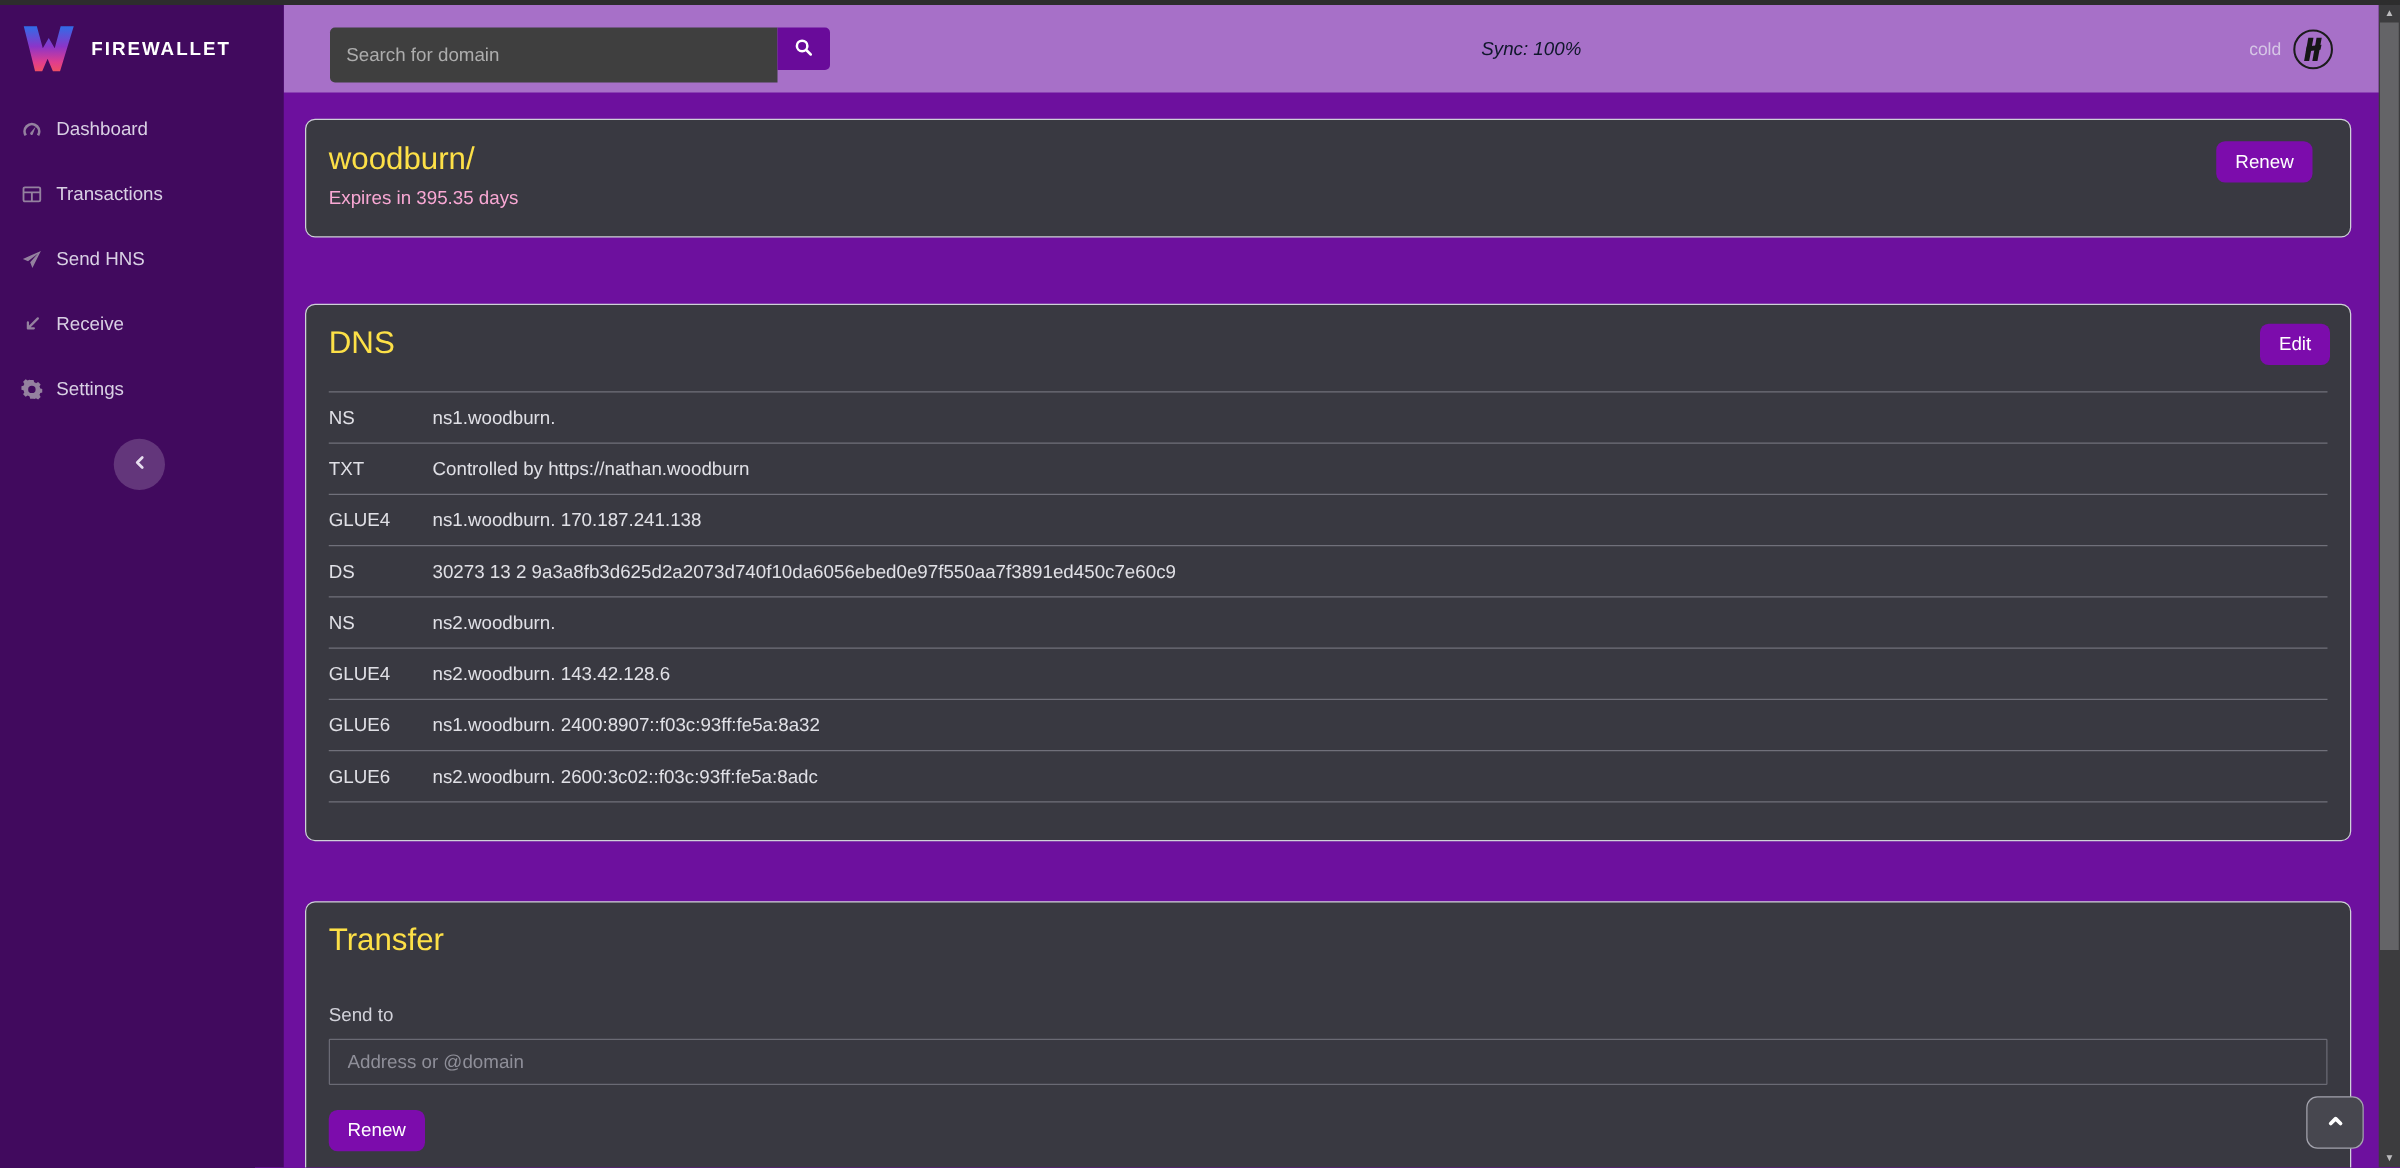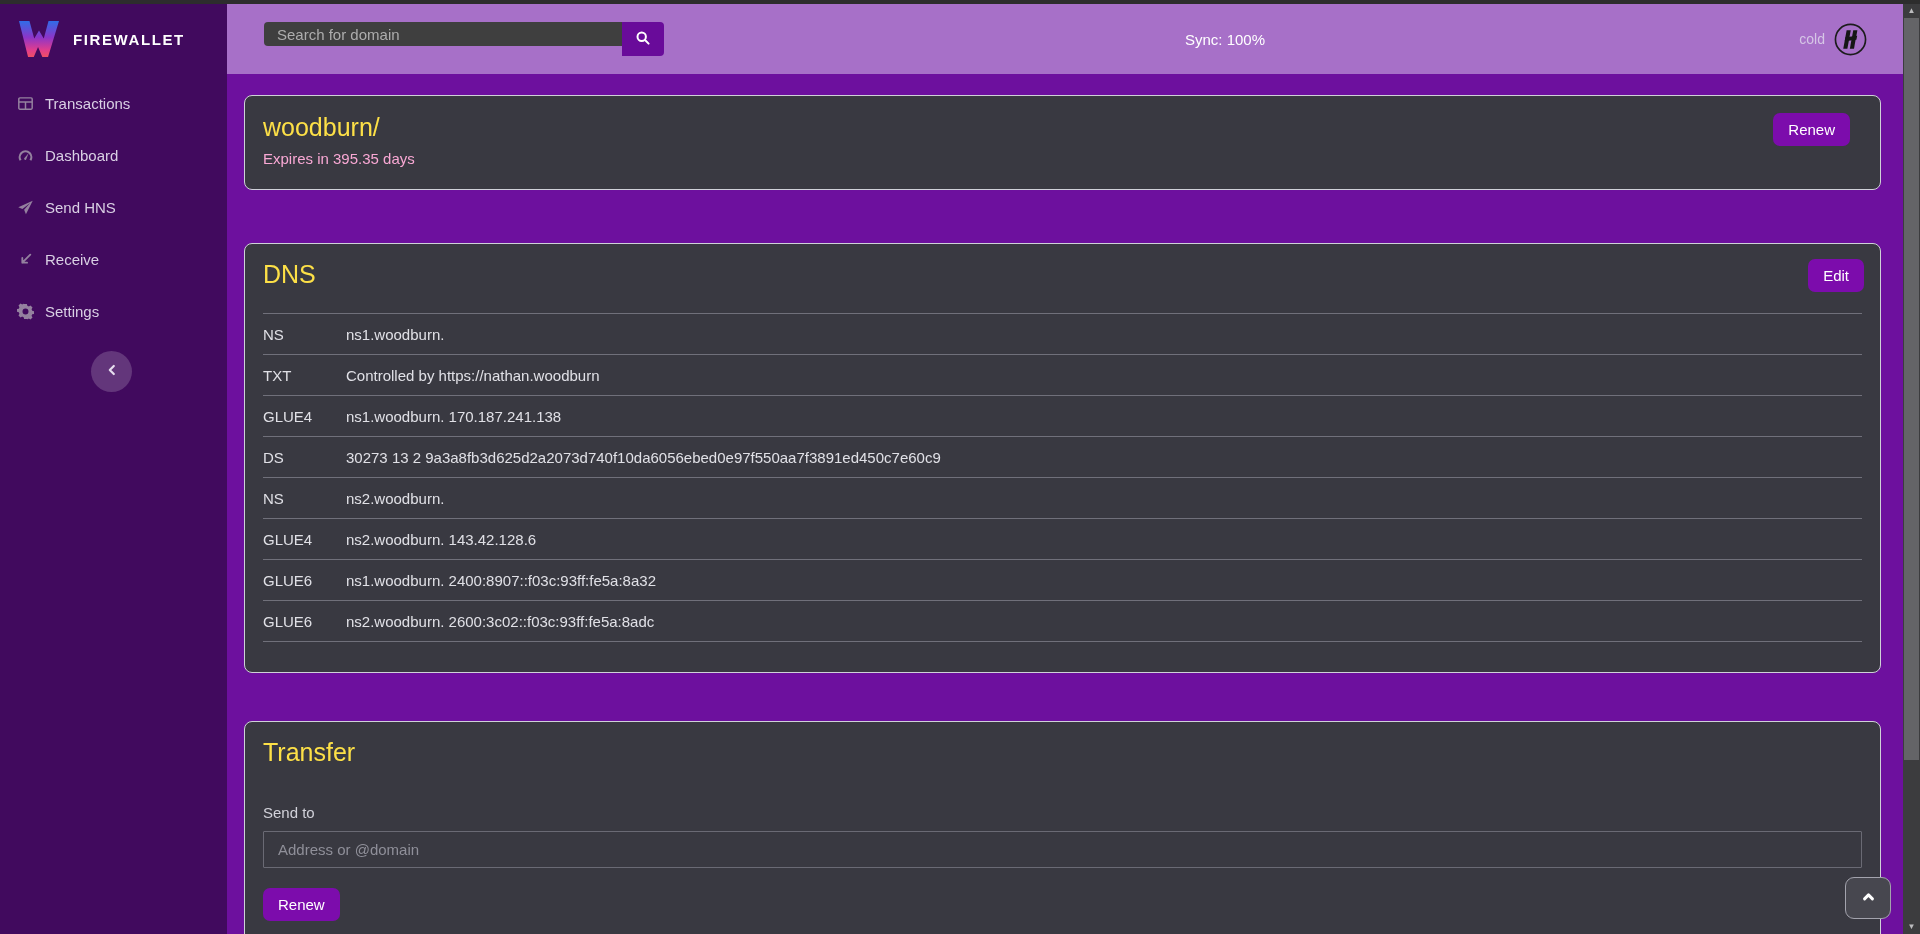--- a/index.html
+++ b/index.html
@@ -17,27 +17,27 @@
   .app-title { color:#ffffff; font-weight:bold; font-size:15px; letter-spacing:1.6px; }
   .nav { margin-top:8px; }
   .nav-item { display:flex; align-items:center; gap:11px; padding:0 17px; height:52px; color:#d9d0e4; font-size:15px; cursor:pointer; }
   .nav-item .icon { color:#94819f; width:17px; height:17px; display:flex; align-items:center; justify-content:center; flex:none; }
   .collapse-btn { position:absolute; left:91px; top:347px; width:41px; height:41px; border-radius:50%;
     background:rgba(255,255,255,0.18); display:flex; align-items:center; justify-content:center; color:#e7deef; cursor:pointer; border:none; }
 
   
   .topbar { position:absolute; left:227px; top:4px; width:1676px; height:70px; background:#a770c8; z-index:5; }
   .search-group { position:absolute; left:37px; top:18px; height:34px; display:flex; }
-  .search-input { width:358px; height:24px; background:#3f3f3f; border:none; outline:none;
+  .search-input { width:358px; height:44px; background:#3f3f3f; border:none; outline:none;
     border-radius:4px 0 0 4px; color:#bef264; font-size:15px; padding:0 13px; }
   .search-input::placeholder { color:#adadad; }
   .search-btn { width:42px; height:34px; background:#690b9a; border:none; border-radius:0 4px 4px 0;
     display:flex; align-items:center; justify-content:center; color:#ffffff; cursor:pointer; }
   .sync-label { position:absolute; left:958px; top:0; height:70px; display:flex; align-items:center;
-    color:#ffffff; font-size:15px; }
+    color:#0f172a; font-size:15px;font-style:italic; }
   .topbar-right { position:absolute; right:36px; top:0; height:70px; display:flex; align-items:center; gap:9px; }
   .wallet-label { color:#d6c6e6; font-size:14px; }
   .hs-icon { display:flex; cursor:pointer; }
 
   
   .content { position:absolute; left:227px; top:74px; width:1676px; height:860px; }
   .card { position:absolute; left:17px; width:1637px; background:#393941; border:1px solid #cfd1d8;
     border-radius:8px; color:#e3e3e8; }
   .card-domain { top:21px; height:95px; padding:17px 18px; }
   .card-dns { top:169px; padding:16px 18px 30px; }
@@ -90,36 +90,36 @@
         </defs>
         <path fill="url(#wg)" d="M3 2h11l5 18.5 5-8.5 5 8.5L34 2h11L33.5 40h-6L23 29.5 18.5 40h-6z"></path>
       </svg>
     </span>
     <span class="app-title">FIREWALLET</span>
   </div>
   <nav class="nav">
     <div class="nav-item">
       <span class="icon">
         <svg width="17" height="17" viewBox="0 0 16 16">
+            <path fill="currentColor" d="M8 3a6.5 6.5 0 0 1 6.5 6.5c0 1.3-.4 2.5-1 3.5l-1.7-1a4.5 4.5 0 1 0-7.6 0l-1.7 1a6.5 6.5 0 0 1-1-3.5A6.5 6.5 0 0 1 8 3z"></path>
+            <path fill="currentColor" d="M7.2 10.2 10.9 5.9 8.9 11.1a1.1 1.1 0 1 1-1.7-.9z"></path>
+          </svg>
+      </span>
+      <span>Dashboard</span>
+    </div>
+    <div class="nav-item">
+      <span class="icon">
+        <svg width="17" height="17" viewBox="0 0 16 16">
             <g fill="none" stroke="currentColor" stroke-width="1.4">
               <rect x="1.7" y="2.7" width="12.6" height="10.6" rx="1"></rect>
               <path d="M1.7 6.5h12.6M8 6.5v6.8"></path>
             </g>
           </svg>
       </span>
       <span>Transactions</span>
-    </div>
-    <div class="nav-item">
-      <span class="icon">
-        <svg width="17" height="17" viewBox="0 0 16 16">
-            <path fill="currentColor" d="M8 3a6.5 6.5 0 0 1 6.5 6.5c0 1.3-.4 2.5-1 3.5l-1.7-1a4.5 4.5 0 1 0-7.6 0l-1.7 1a6.5 6.5 0 0 1-1-3.5A6.5 6.5 0 0 1 8 3z"></path>
-            <path fill="currentColor" d="M7.2 10.2 10.9 5.9 8.9 11.1a1.1 1.1 0 1 1-1.7-.9z"></path>
-          </svg>
-      </span>
-      <span>Dashboard</span>
     </div>
     <div class="nav-item">
       <span class="icon">
         <svg width="17" height="17" viewBox="0 0 16 16">
             <path fill="currentColor" d="M14.8 1.6 1.2 7.7l3.9 1.7 7.3-5.6-5.7 6.3 1.7 4.3z"></path>
           </svg>
       </span>
       <span>Send HNS</span>
     </div>
     <div class="nav-item">

